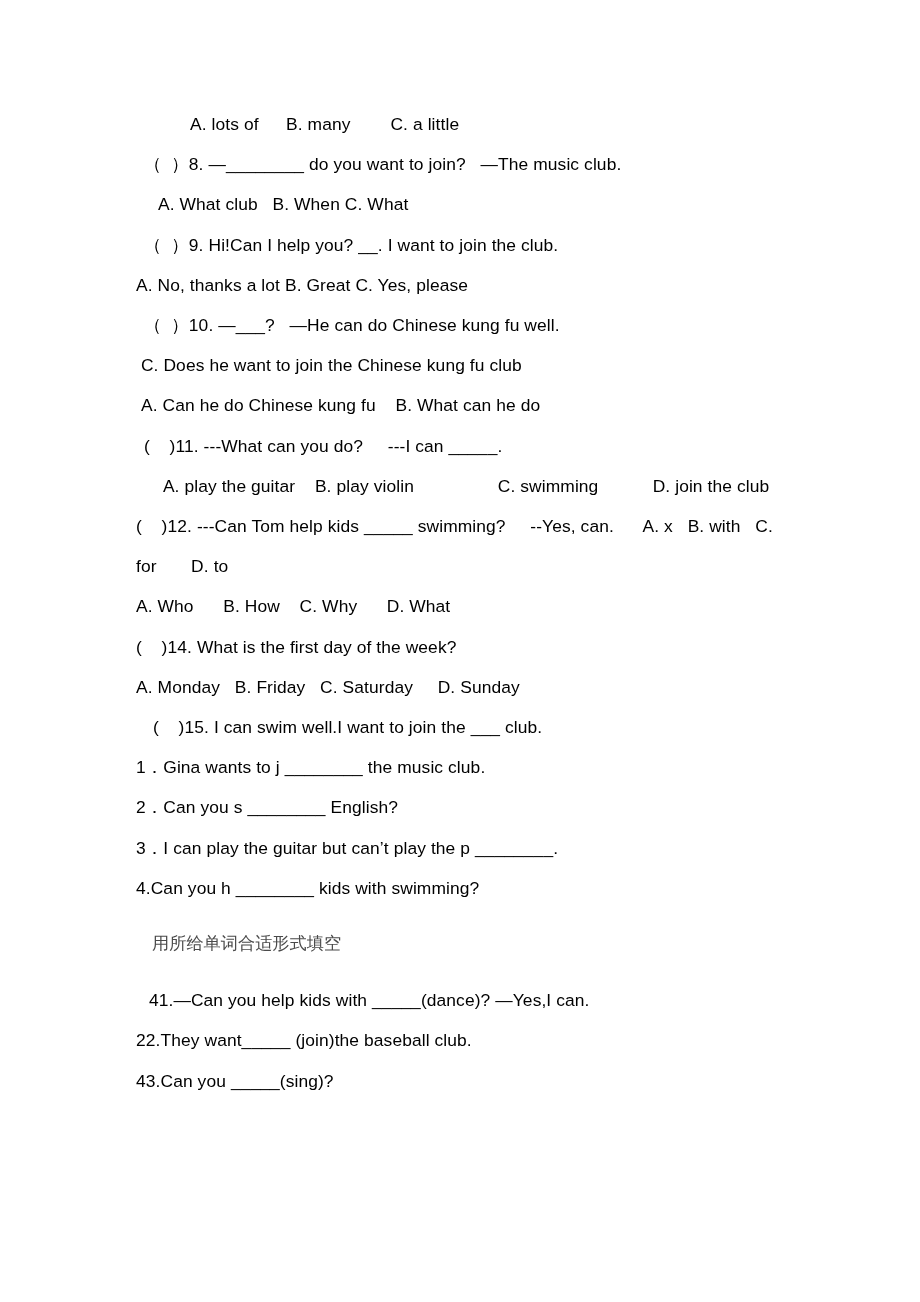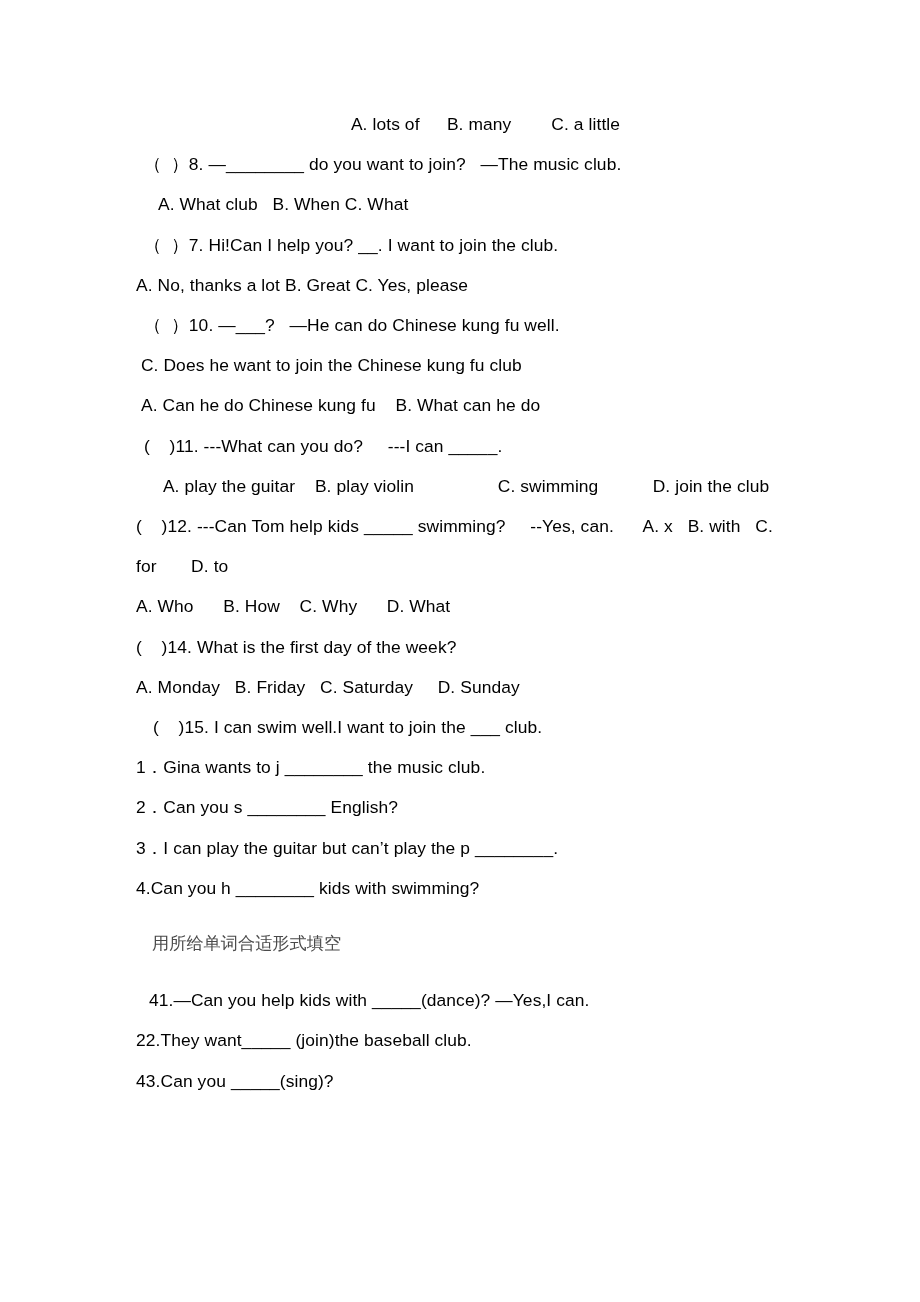--- a/index.html
+++ b/index.html
@@ -32,21 +32,21 @@
     margin: 0;
     color: #000000;
     letter-spacing: 0.1px;
     white-space: pre-wrap;
     word-wrap: break-word;
   }
   
   .ind-0  { text-indent: 0; }
   .ind-1  { text-indent: 8px; }
   .ind-2  { text-indent: 17px; }
-  .ind-4  { text-indent: 54px; text-align: center; }
+  .ind-4  { text-indent: 54px; }
 
   .cn-head {
     font-family: "Liberation Serif", "DejaVu Serif", serif;
     font-size: 17.2px;
     line-height: 40.2px;
     margin: 16px;
     color: #4a4a4a;
     text-indent: 0;
     white-space: pre-wrap;
   }
@@ -58,21 +58,21 @@
 
 <div id="page">
   <div class="doc-body">
 
     <p class="para ind-4">A. lots of　  B. many　　 C. a little</p>
 
     <p class="para ind-1">（  ）8. —________ do you want to join?   —The music club.</p>
 
     <p class="para ind-2"> A. What club   B. When C. What</p>
 
-    <p class="para ind-1">（  ）7. Hi!Can I help you? __. I want to join the club.</p>
+    <p class="para ind-1">（  ）9. Hi!Can I help you? __. I want to join the club.</p>
 
     <p class="para ind-0">A. No, thanks a lot B. Great C. Yes, please</p>
 
     <p class="para ind-1">（  ）10. —___?   —He can do Chinese kung fu well.</p>
 
     <p class="para ind-0"> C. Does he want to join the Chinese kung fu club</p>
 
     <p class="para ind-0"> A. Can he do Chinese kung fu    B. What can he do</p>
 
     <p class="para ind-1">(    )11. ---What can you do?     ---I can _____.</p>

